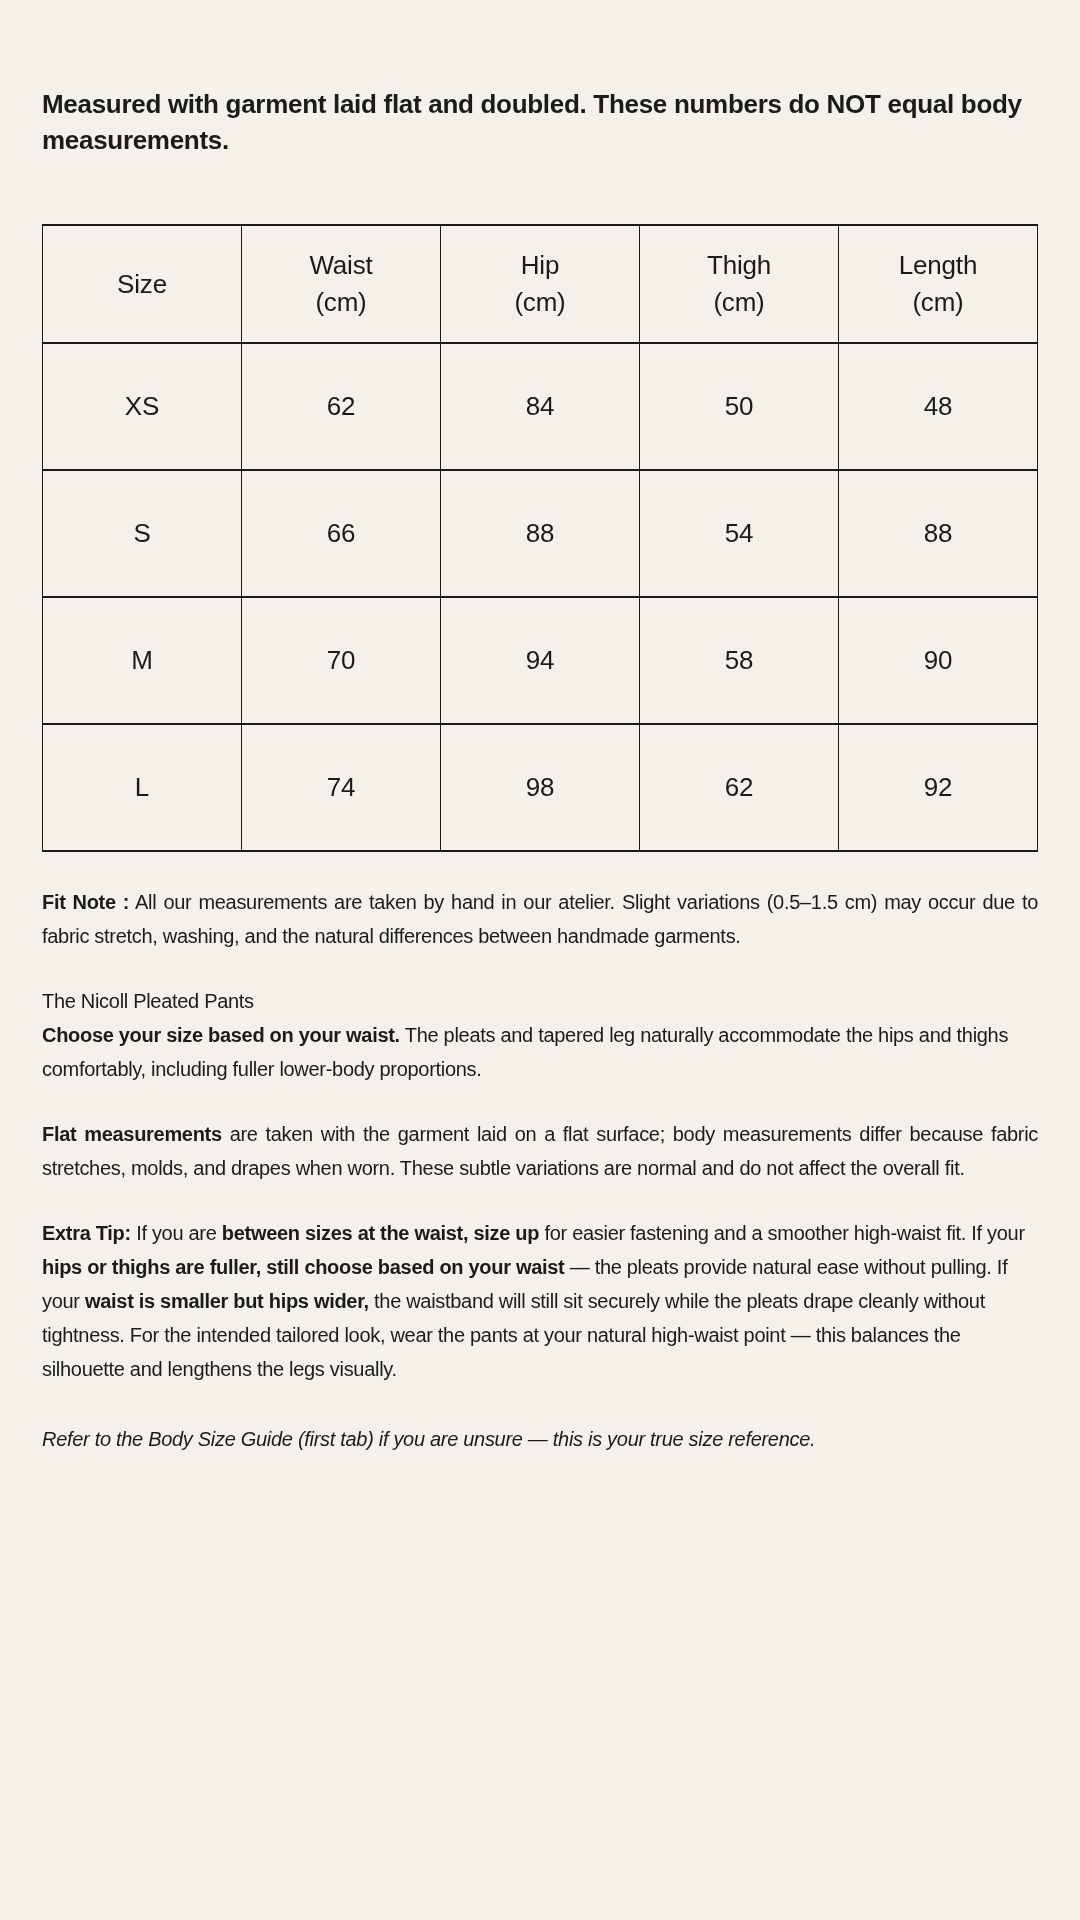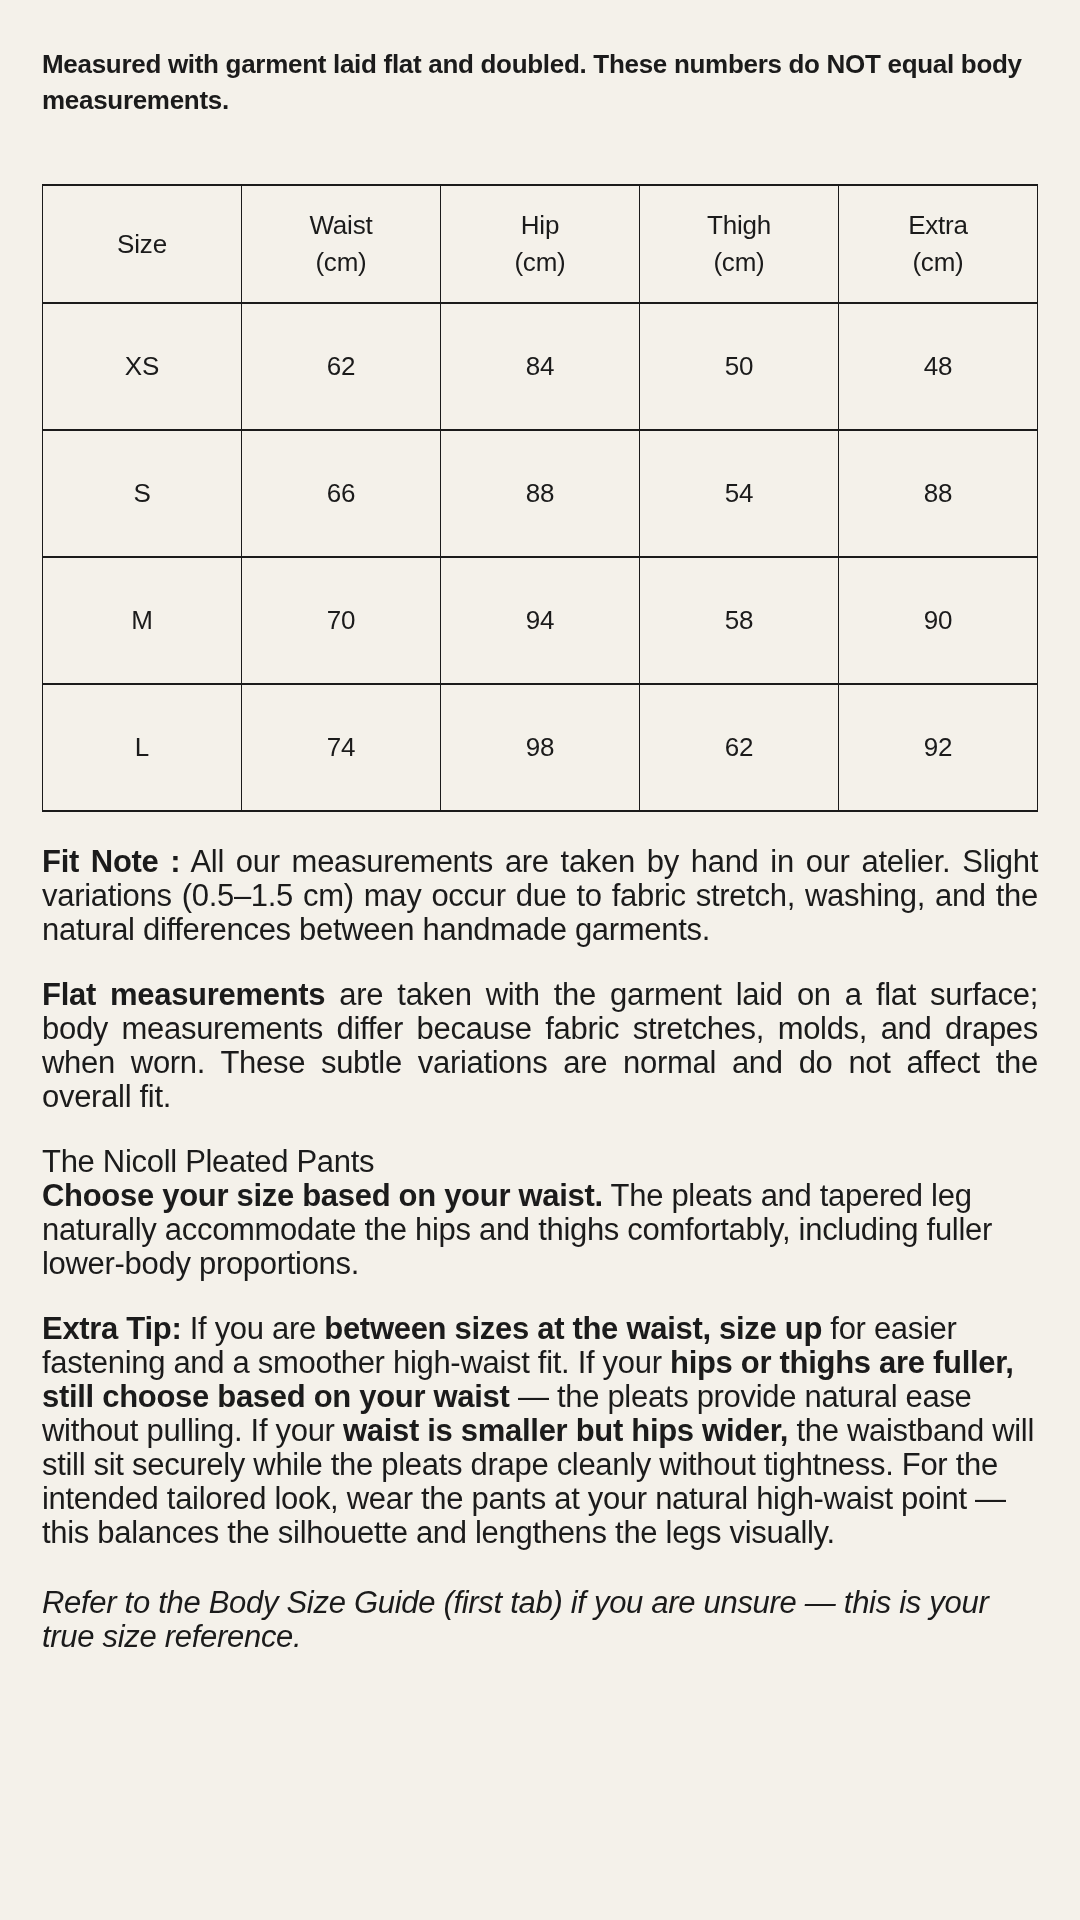--- a/index.html
+++ b/index.html
@@ -11,21 +11,21 @@
     height: 1920px;
     background: #f4f1ea;
     color: #1b1b1b;
     font-family: "Liberation Sans", sans-serif;
     overflow: hidden;
   }
   .page {
     box-sizing: border-box;
     width: 1080px;
     height: 1920px;
-    padding: 46px 42px 0 42px;
+    padding: 86px 42px 0 42px;
   }
   .intro {
     font-size: 26px;
     font-weight: 700;
     line-height: 36px;
     letter-spacing: -0.3px;
   }
   table.size-table {
     margin-top: 66px;
     width: 100%;
@@ -48,21 +48,21 @@
   table.size-table thead tr { height: 118px; margin-top: 40px; }
   table.size-table tbody tr { height: 127px; margin-top: 40px; }
   .hcell {
     display: flex;
     flex-direction: column;
     justify-content: center;
     align-items: center;
     line-height: 37px;
   }
   .para {
-    font-size: 31px;
+    font-size: 20px;
     line-height: 34px;
     letter-spacing: -0.3px;
     margin: 31px 0 0 0;
   }
   .para.first { margin-top: 33px; }
   .justify { text-align: justify; }
   .bold { font-weight: 700; }
   .para.reference {
     font-style: italic;
     margin-top: 36px;
@@ -97,21 +97,21 @@
           </div>
         </th>
         <th>
           <div class="hcell">
             <div>Thigh</div>
             <div>(cm)</div>
           </div>
         </th>
         <th>
           <div class="hcell">
-            <div>Extra</div>
+            <div>Length</div>
             <div>(cm)</div>
           </div>
         </th>
       </tr>
     </thead>
     <tbody>
       <tr>
         <td>XS</td>
         <td>62</td>
         <td>84</td>
@@ -137,21 +137,21 @@
         <td>74</td>
         <td>98</td>
         <td>62</td>
         <td>92</td>
       </tr>
     </tbody>
   </table>
 
   <p class="para first justify"><span class="bold">Fit Note :</span><span> All our measurements are taken by hand in our atelier. Slight variations (0.5–1.5 cm) may occur due to fabric stretch, washing, and the natural differences between handmade garments.</span></p>
 
+  <p class="para"><span>The Nicoll Pleated Pants</span><br><span class="bold">Choose your size based on your waist.</span><span> The pleats and tapered leg naturally accommodate the hips and thighs comfortably, including fuller lower-body proportions.</span></p>
+
   <p class="para justify"><span class="bold">Flat measurements</span><span> are taken with the garment laid on a flat surface; body measurements differ because fabric stretches, molds, and drapes when worn. These subtle variations are normal and do not affect the overall fit.</span></p>
-
-  <p class="para"><span>The Nicoll Pleated Pants</span><br><span class="bold">Choose your size based on your waist.</span><span> The pleats and tapered leg naturally accommodate the hips and thighs comfortably, including fuller lower-body proportions.</span></p>
 
   <p class="para"><span class="bold">Extra Tip:</span><span> If you are </span><span class="bold">between sizes at the waist, size up</span><span> for easier fastening and a smoother high-waist fit. If your </span><span class="bold">hips or thighs are fuller, still choose based on your waist</span><span> — the pleats provide natural ease without pulling. If your </span><span class="bold">waist is smaller but hips wider,</span><span> the waistband will still sit securely while the pleats drape cleanly without tightness. For the intended tailored look, wear the pants at your natural high-waist point — this balances the silhouette and lengthens the legs visually.</span></p>
 
   <p class="para reference">Refer to the Body Size Guide (first tab) if you are unsure — this is your true size reference.</p>
 
 </div>
 
 </body></html>

